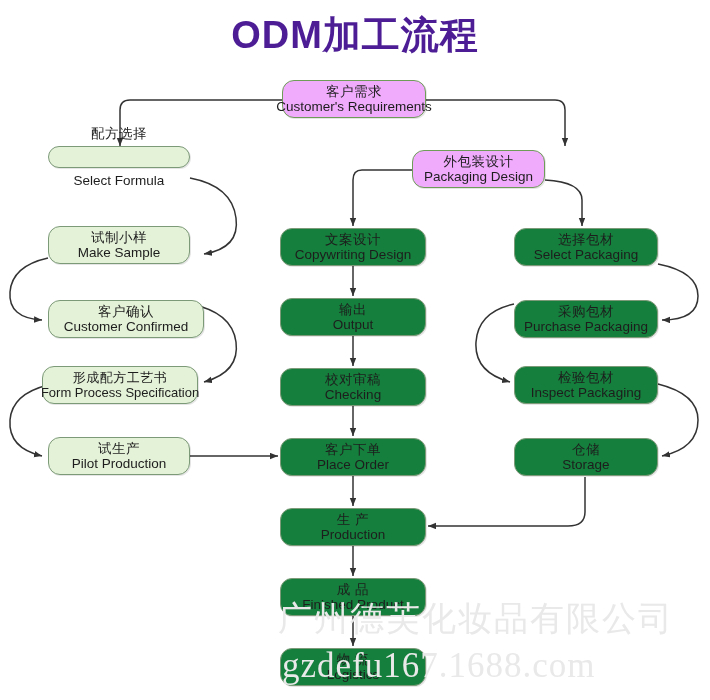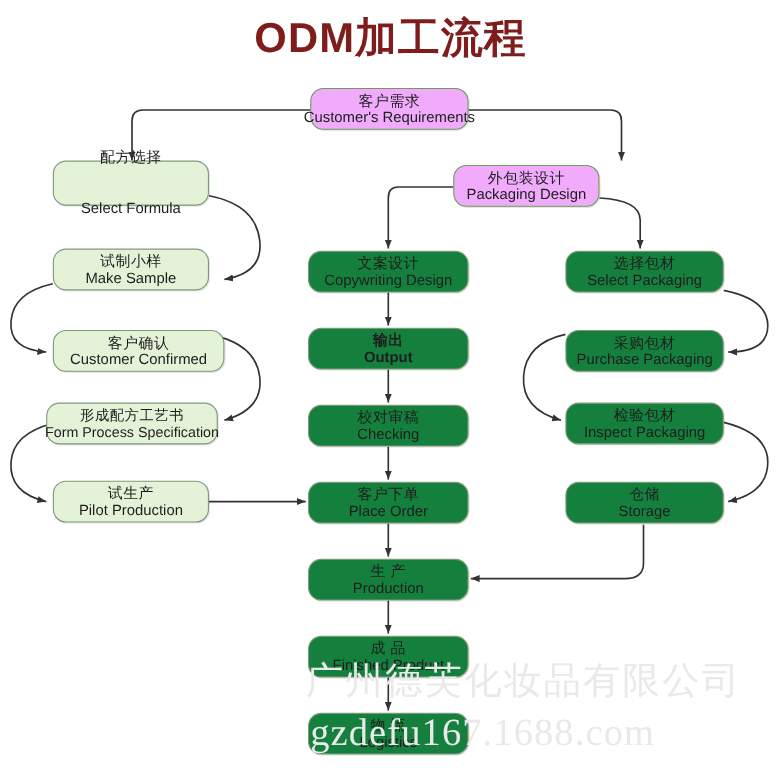--- a/index.html
+++ b/index.html
@@ -10,21 +10,21 @@
     overflow:hidden;
     position:relative;
   }
   #stage{position:relative;width:710px;height:700px;}
 
   .title{
     position:absolute;left:0;top:8px;width:710px;
     text-align:center;
     font-size:38px;
     font-weight:bold;
-    color:#7f1d1d;
+    color:#4c1d95;
     letter-spacing:1px;
     line-height:54px;
     user-select:none;
   }
 
   
   .watermark{
     position:absolute;
     color:#e9e9e9;
     font-weight:500;
@@ -110,21 +110,21 @@
 
       <path d="M585,477 L585,512 Q585,526 568,526 L428,526"></path>
     </g>
   </svg>
 
   <div class="node bright" style="left:282px;top:80px;width:144px;height:38px;">
     <span class="cn">客户需求</span>
     <span class="en">Customer's Requirements</span>
   </div>
 
-  <div class="node" style="left:48px;top:146px;width:142px;height:41px;gap:32px;">
+  <div class="node" style="left:48px;top:146px;width:142px;height:22px;gap:32px;">
     <span class="cn">配方选择</span>
     <span class="en">Select Formula</span>
   </div>
 
   <div class="node" style="left:48px;top:226px;width:142px;height:38px;">
     <span class="cn">试制小样</span>
     <span class="en">Make Sample</span>
   </div>
 
   <div class="node" style="left:48px;top:300px;width:156px;height:38px;">
@@ -145,21 +145,21 @@
   <div class="node bright" style="left:412px;top:150px;width:133px;height:38px;">
     <span class="cn">外包装设计</span>
     <span class="en">Packaging Design</span>
   </div>
 
   <div class="node mid" style="left:280px;top:228px;width:146px;height:38px;">
     <span class="cn">文案设计</span>
     <span class="en">Copywriting Design</span>
   </div>
 
-  <div class="node mid" style="left:280px;top:298px;width:146px;height:38px;font-weight:bold;">
+  <div class="node mid" style="left:280px;top:298px;width:146px;height:38px;">
     <span class="cn">输出</span>
     <span class="en">Output</span>
   </div>
 
   <div class="node mid" style="left:280px;top:368px;width:146px;height:38px;">
     <span class="cn">校对审稿</span>
     <span class="en">Checking</span>
   </div>
 
   <div class="node mid" style="left:280px;top:508px;width:146px;height:38px;">

